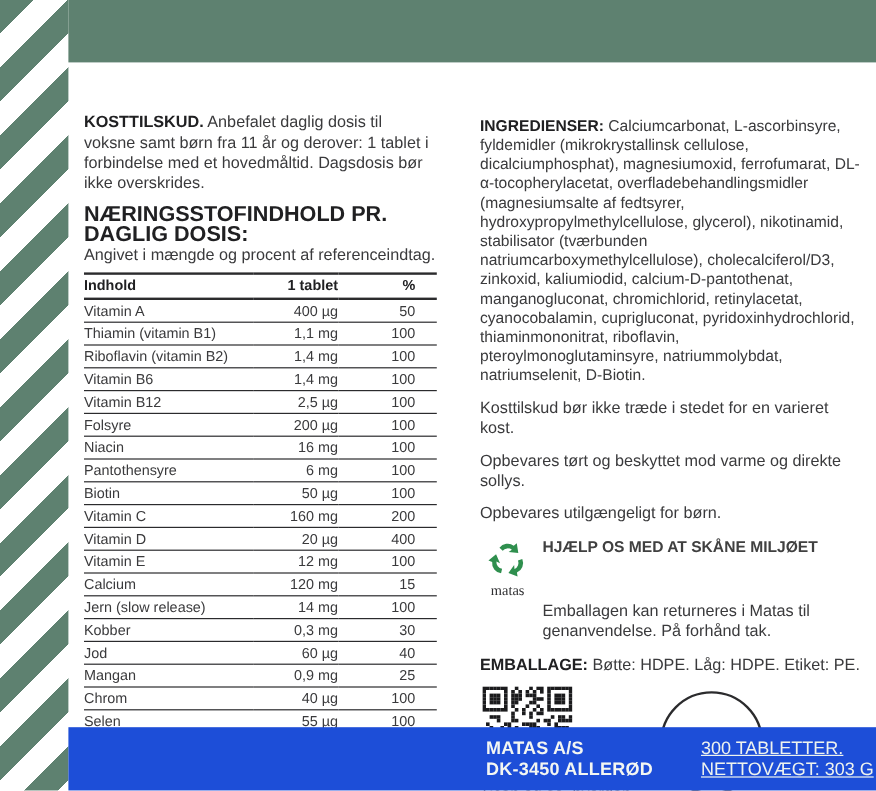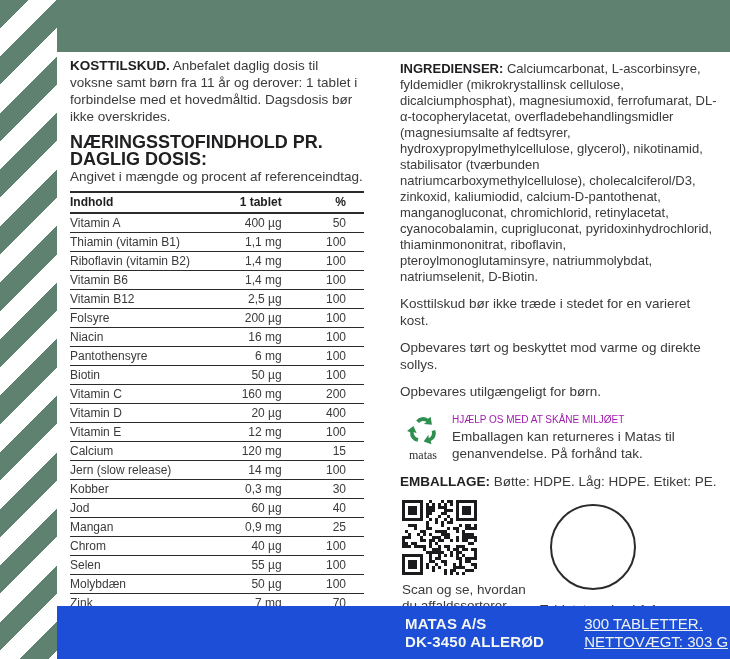--- a/index.html
+++ b/index.html
@@ -19,42 +19,42 @@
     position:absolute;left:57px;right:0;top:606px;height:53px;background:#1d4ed8;
     display:flex;align-items:center;box-sizing:border-box;padding-left:348px;
   }
   .footer-block{line-height:18px;font-size:15px;}
   .footer-block.company{font-weight:bold;color:#f3f6f2;letter-spacing:.2px;}
   .footer-block.amount{color:#eef3ee;margin-left:40px;text-decoration:underline;}
   
   .col-left{position:absolute;left:70px;top:57px;width:294px;}
   .col-right{position:absolute;left:400px;top:61px;width:317px;}
   p{margin:0;}
-  .para{font-size:13.5px;line-height:17px;}
+  .para{font-size:13.5px;line-height:17px;margin-top:36px;}
   .lead{font-weight:bold;color:#202022;}
   .sec-title{font-size:18px;font-weight:bold;color:#202022;margin-top:9px;line-height:17px;}
   .sec-sub{font-size:13.5px;line-height:17px;}
   
   table.nutri{width:100%;border-collapse:collapse;table-layout:fixed;margin-top:6px;font-size:12px;}
   table.nutri col.c1{width:48%;} table.nutri col.c2{width:24%;} table.nutri col.c3{width:28%;}
   table.nutri th{
     text-align:left;font-weight:bold;color:#202022;
     border-top:2px solid #2b2b2d;border-bottom:2px solid #2b2b2d;
     padding:2px 0;line-height:15px;
   }
   table.nutri th.num,table.nutri td.num{text-align:right;}
   table.nutri th.pct,table.nutri td.pct{text-align:right;padding-right:18px;}
   table.nutri td{border-bottom:1.2px solid #2b2b2d;padding:1.5px 0;line-height:15px;color:#3a3a3c;}
   
   .note{margin-top:10px;}
   .recycle-row{display:flex;margin-top:12px;}
   .recycle-badge{width:46px;flex:0 0 46px;text-align:center;}
   .recycle-badge .brand{font-family:"Liberation Serif","DejaVu Serif",serif;font-size:12px;color:#2f2f31;line-height:10px;}
   .recycle-text{margin-left:6px;}
-  .recycle-title{font-size:10px;font-weight:normal;color:#a21caf;line-height:16px;}
+  .recycle-title{font-size:13px;font-weight:bold;color:#404040;line-height:16px;}
   .emballage{margin-top:11px;}
   .scan-row{position:relative;height:130px;margin-top:8px;}
   .qr-box{position:absolute;left:2px;top:2px;width:75px;height:75px;}
   .qr-caption{position:absolute;left:2px;top:84px;width:130px;font-size:13.5px;line-height:15.5px;}
   .tablet-circle{
     position:absolute;left:150px;top:6px;width:86px;height:86px;border-radius:50%;
     border:2px solid #2b2b2d;background:#fff;box-sizing:border-box;
   }
   .tablet-caption{position:absolute;left:140px;top:104px;font-size:13.5px;}
 </style>

